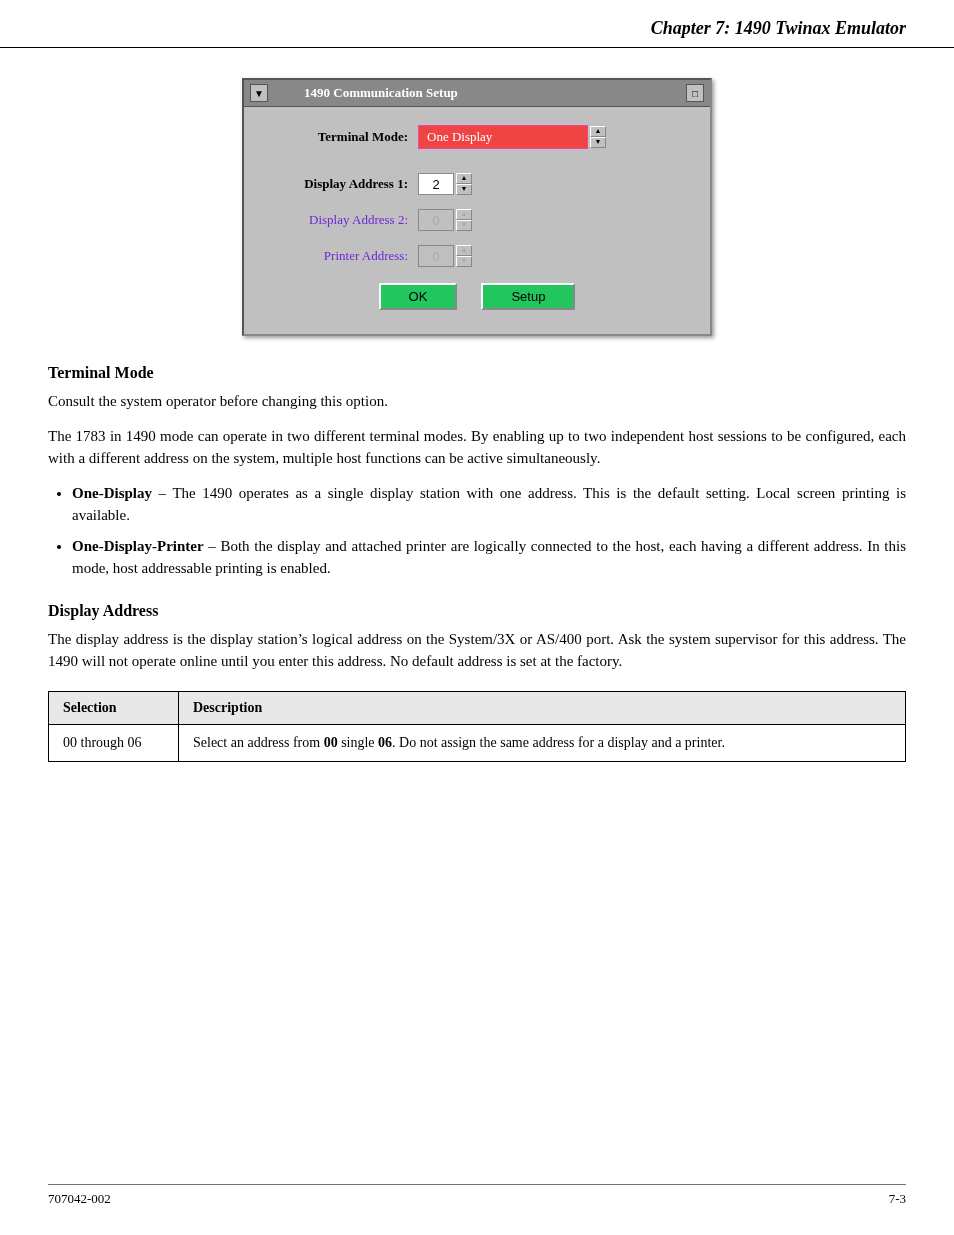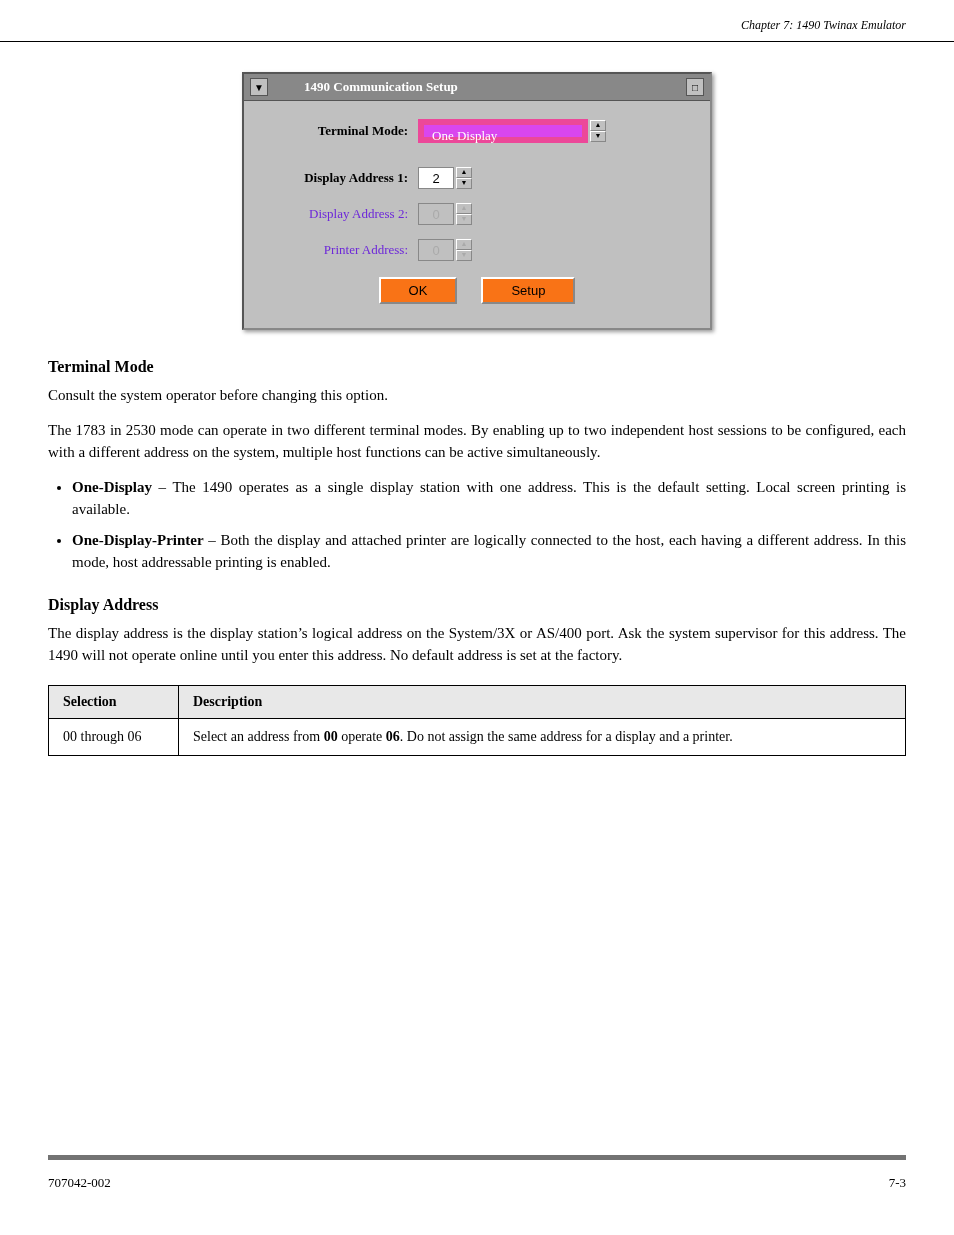--- a/index.html
+++ b/index.html
@@ -17,22 +17,23 @@
     
     .page-header {
       display: flex;
       justify-content: flex-end;
       align-items: flex-end;
       padding: 18px 48px 8px 48px;
       border-bottom: 1.5px solid #000;
     }
 
     .header-title {
-      font-size: 12px;
+      font-size: 18px;
       font-style: italic;
+      font-weight: bold;
     }
 
     
     .page-content {
       padding: 30px 48px 30px 48px;
     }
 
     
     .section-heading {
       font-size: 20px;
@@ -126,25 +127,25 @@
       min-width: 140px;
       margin-right: 10px;
     }
 
     .dialog-select-wrapper {
       display: flex;
       align-items: center;
     }
 
     .dialog-select {
-      background: #d946ef;
+      background: #ef4444;
       color: #fff;
       font-size: 13px;
       padding: 3px 8px;
-      border: 6px solid #ec4899;
+      border: 1px solid #ec4899;
       width: 170px;
       height: 24px;
     }
 
     .spin-btn-group {
       display: flex;
       flex-direction: column;
       margin-left: 2px;
     }
 
@@ -189,21 +190,21 @@
 
     .dialog-buttons {
       display: flex;
       justify-content: center;
       gap: 24px;
       margin-top: 16px;
       padding-bottom: 10px;
     }
 
     .dialog-btn {
-      background: #f97316;
+      background: #22c55e;
       border: 2px solid;
       border-color: #fff #888 #888 #fff;
       font-size: 13px;
       padding: 4px 28px;
       cursor: pointer;
       min-width: 70px;
       text-align: center;
     }
 
     
@@ -262,28 +263,28 @@
       vertical-align: top;
     }
 
     .col-selection {
       width: 130px;
     }
 
     
     .page-footer {
       position: absolute;
-      bottom: 44px;
+      bottom: 28px;
       left: 48px;
       right: 48px;
       display: flex;
       justify-content: space-between;
       align-items: center;
-      border-top: 5px solid #737373;
-      padding-top: 15px;
+      border-top: 1px solid #737373;
+      padding-top: 6px;
     }
 
     .footer-left {
       font-size: 13px;
     }
 
     .footer-right {
       font-size: 13px;
     }
   </style>
@@ -360,21 +361,21 @@
         </div>
       </div>
 
     </div>
   </div>
 
   <div class="subsection-heading">Terminal Mode</div>
 
   <p class="body-text">Consult the system operator before changing this option.</p>
 
-  <p class="body-text">The 1783 in 2530 mode can operate in two different terminal modes. By enabling up to two independent host sessions to be configured, each with a different address on the system, multiple host functions can be active simultaneously.</p>
+  <p class="body-text">The 1783 in 1490 mode can operate in two different terminal modes. By enabling up to two independent host sessions to be configured, each with a different address on the system, multiple host functions can be active simultaneously.</p>
 
   <ul class="bullet-list">
     <li class="bullet-item">
       <strong>One-Display</strong><span> – The 1490 operates as a single display station with one address. This is the default setting. Local screen printing is available.</span>
     </li>
     <li class="bullet-item">
       <strong>One-Display-Printer</strong><span> – Both the display and attached printer are logically connected to the host, each having a different address. In this mode, host addressable printing is enabled.</span>
     </li>
   </ul>
 
@@ -388,21 +389,21 @@
         <th class="col-selection">Selection</th>
         <th>Description</th>
       </tr>
     </thead>
     <tbody>
       <tr class="table-row">
         <td>
           <span>00 through 06</span>
         </td>
         <td>
-          <span>Select an address from </span><strong>00</strong><span> operate </span><strong>06</strong><span>.  Do not assign the same address for a display and a printer.</span>
+          <span>Select an address from </span><strong>00</strong><span> single </span><strong>06</strong><span>.  Do not assign the same address for a display and a printer.</span>
         </td>
       </tr>
     </tbody>
   </table>
 
 </div>
 
 <div class="page-footer">
   <span class="footer-left">707042-002</span>
   <span class="footer-right">7-3</span>

